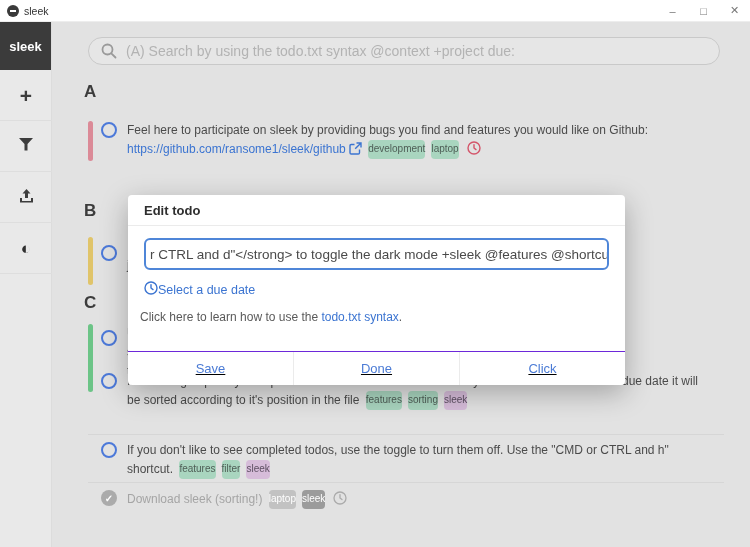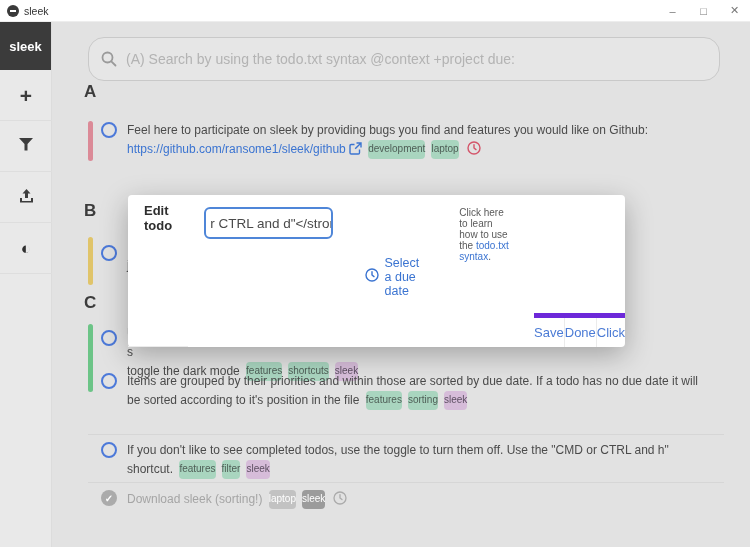--- a/index.html
+++ b/index.html
@@ -22,21 +22,21 @@
   .sidebar { position:absolute; top:22px; left:0; width:52px; height:525px; background:#e9e9e9;
              border-right:1px solid #dcdcdc; z-index:5; }
   .brand { height:48px; background:#3b3b3b; color:#fff; font-weight:bold; font-size:13px;
            display:flex; align-items:center; justify-content:center; }
   .side-btn { width:52px; height:51px; display:flex; align-items:center; justify-content:center;
               border:none; background:transparent; border-bottom:1px solid #dedede; color:#3f3f3f; }
   .glyph-add { font-size:21px; font-weight:bold; color:#3d3d3d; line-height:1; }
   .glyph-theme { font-size:17px; color:#2f2f2f; line-height:1; }
 
   
-  .searchbar { position:absolute; left:88px; top:37px; width:632px; height:44px; border:1px solid #c9c9c9;
+  .searchbar { position:absolute; left:88px; top:37px; width:632px; height:28px; border:1px solid #c9c9c9;
                border-radius:16px; background:#e6e6e6; display:flex; align-items:center; padding:0 12px; z-index:2; }
   .searchbar input { flex:1; border:none; background:transparent; outline:none; font-size:14px;
                      color:#555; font-family:"Liberation Sans", sans-serif; }
   .searchbar input::placeholder { color:#b3b3b3; }
   .search-icon { margin-right:9px; flex:none; display:flex; }
 
   
   .group-label { position:absolute; left:84px; font-size:17px; font-weight:bold; color:#3c3c3c; z-index:1; }
   .row { position:absolute; left:88px; display:flex; align-items:stretch; z-index:1; }
   .stripe { width:5px; border-radius:3px; margin-right:8px; flex:none; }
@@ -55,31 +55,31 @@
            margin:0 3px; vertical-align:1px; white-space:nowrap; }
   .bg-green { background:#a9d5bf; color:#4e5e56; }
   .bg-purple { background:#d6bcd9; color:#5d4f62; }
   .bg-gray1 { background:#c2c2c2; color:#fff; }
   .bg-gray2 { background:#9b9b9b; color:#fff; }
   .clock-inline { vertical-align:-2px; margin-left:5px; }
   .divider { position:absolute; left:88px; width:636px; height:1px; background:#d6d6d6; z-index:1; }
   .done-text { color:#a5a5a5; }
 
   
-  .modal { position:absolute; left:128px; top:195px; width:497px; height:152px; background:#fff;
-           border-radius:4px; box-shadow:0 8px 28px rgba(0,0,0,0.28); z-index:20; display:flex; flex-direction:row; }
+  .modal { position:absolute; left:128px; top:195px; width:497px; height:190px; background:#fff;
+           border-radius:4px; box-shadow:0 8px 28px rgba(0,0,0,0.28); z-index:20; display:flex; flex-direction:column; }
   .modal-header { padding:8px 16px 7px; border-bottom:1px solid #ebebeb; font-size:13px; font-weight:bold; color:#2e2e2e; }
   .todo-input { margin:12px 16px 0; height:32px; border:2px solid #4f86d8; border-radius:6px; background:#fff;
                 display:flex; align-items:center; padding:0 8px; overflow:hidden; white-space:nowrap; }
   .input-text { font-size:13.5px; color:#4a4a4a; margin-left:-4px; white-space:pre; }
-  .due-link { margin:11px 16px 0; display:flex; align-items:center; gap:6px; font-size:12.5px;
+  .due-link { margin:11px 16px 0; display:flex; align-items:center; gap:0; font-size:12.5px;
               color:#3b74d1; cursor:default; width:max-content; }
-  .help-line { margin:12px 24px 0; font-size:10px; color:#5a5a5a; }
+  .help-line { margin:12px 12px 0; font-size:12px; color:#5a5a5a; }
   .help-line a { color:#3b74d1; text-decoration:none; }
-  .modal-footer { margin-top:auto; border-top:5px solid #6d28d9; display:flex; height:34px; }
+  .modal-footer { margin-top:auto; border-top:1px solid #6d28d9; display:flex; height:34px;text-decoration:underline; }
   .modal-footer button { flex:1; border:none; background:transparent; color:#4b7bd5; font-size:13px;
                          font-family:"Liberation Sans", sans-serif; cursor:default; }
   .modal-footer button + button { border-left:1px solid #ebebeb; }
 </style>
 </head>
 <body>
 
 <div class="app">
 
   <div class="titlebar">

